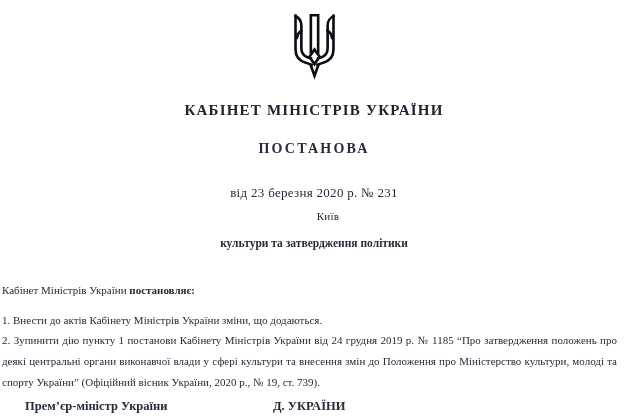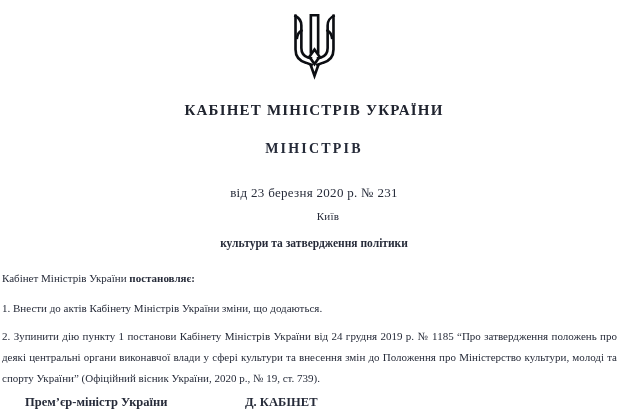--- a/index.html
+++ b/index.html
@@ -37,33 +37,33 @@
   }
   .doc-title{
     margin-top:13px;
     font-size:11.5px;font-weight:700;
     line-height:17px;
   }
   .doc-body{
     padding:0 11px 0 2px;
     font-size:11px;
   }
-  .preamble{margin:18px 0 0;line-height:16px;}
+  .preamble{margin:30px 0 0;line-height:16px;}
   .preamble .verb{font-weight:700;}
   .para-1{margin:14px 0 0;line-height:16px;}
   .para-2{
-    margin:10px 0 0;
+    margin:2px 0 0;
     line-height:21px;
     text-align:justify;
   }
   .signature{
     display:flex;
     margin-top:6px;
     padding-left:23px;
-    font-size:12.5px;font-weight:700;
+    font-size:12.5px;font-weight:700;gap:28px;
   }
   .signature .position{width:220px;}
 </style>
 </head>
 <body>
 
 <div class="page">
 
   <div class="center">
 
@@ -81,21 +81,21 @@
         <path d="M27 54 V3 H37 V54"></path>
 
         <path d="M32 50 L39 60 L32 70 L25 60 Z"></path>
 
         <path d="M27 72 L32 86 L37 72"></path>
       </g>
     </svg>
 
     <div class="org-name">КАБІНЕТ МІНІСТРІВ УКРАЇНИ</div>
 
-    <div class="doc-type">МІНІСТРІВ</div>
+    <div class="doc-type">ПОСТАНОВА</div>
 
     <div class="date-line">від 23 березня 2020 р. № 231</div>
 
     <div class="city">Київ</div>
 
     <div class="doc-title">
       <div>культури та затвердження політики</div>
     </div>
   </div>
 
@@ -105,17 +105,17 @@
       <span>Кабінет Міністрів України</span>
       <span class="verb">постановляє:</span>
     </p>
 
     <p class="para-1">1. Внести до актів Кабінету Міністрів України зміни, що додаються.</p>
 
     <p class="para-2">2. Зупинити дію пункту 1 постанови Кабінету Міністрів України від 24 грудня 2019 р. № 1185 “Про затвердження положень про деякі центральні органи виконавчої влади у сфері культури та внесення змін до Положення про Міністерство культури, молоді та спорту України” (Офіційний вісник України, 2020 р., № 19, ст. 739).</p>
 
     <div class="signature">
       <span class="position">Прем’єр-міністр України</span>
-      <span class="name">Д. КАБІНЕТ</span>
+      <span class="name">Д. УКРАЇНИ</span>
     </div>
   </div>
 
 </div>
 
 </body></html>

